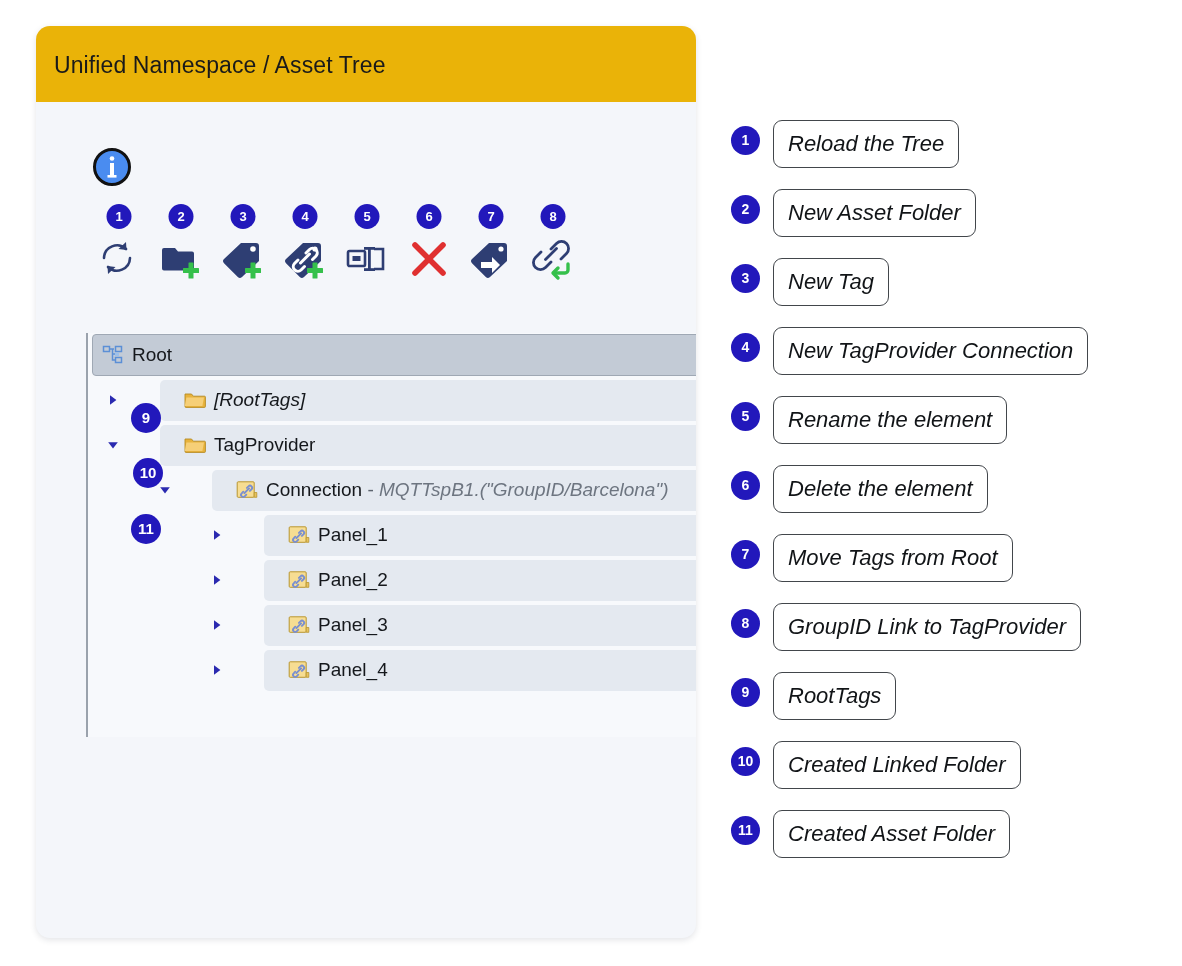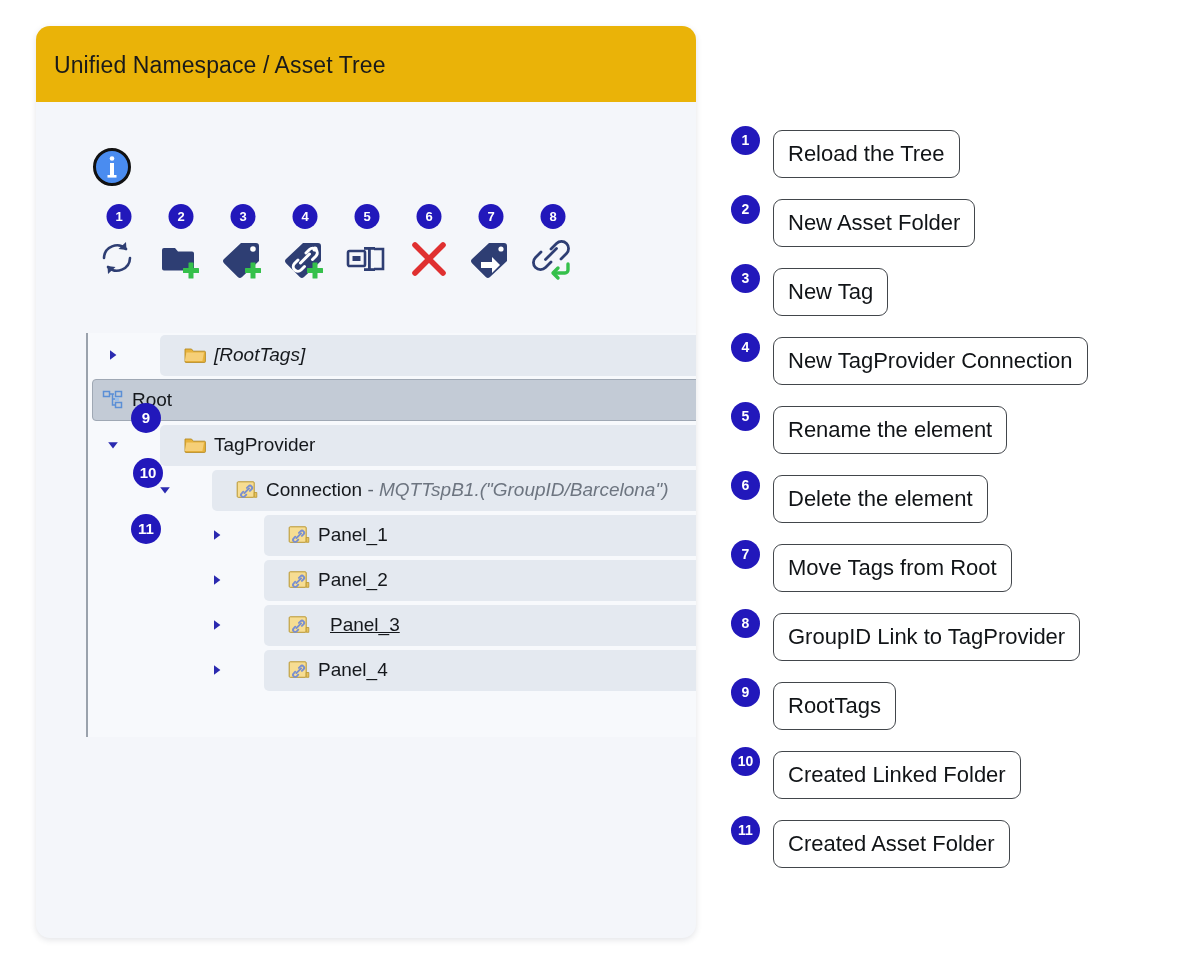--- a/index.html
+++ b/index.html
@@ -190,29 +190,30 @@
     background: #2218bb;
     color: #fff;
     font-size: 14px;
     font-weight: bold;
     line-height: 29px;
     text-align: center;
   }
   .legend-box {
     position: absolute;
     left: 42px;
-    top: 18px;
+    top: 8px;
     height: 48px;
     border: 1.6px solid #42464b;
     border-radius: 9px;
     background: #ffffff;
     padding: 0 14px;
     display: flex;
     align-items: center;
     box-sizing: border-box;
+    font-style: italic;
   }
   .legend-text {
     font-size: 22px;
     color: #111417;
     white-space: nowrap;
   }
 </style>
 </head>
 <body>
 
@@ -317,46 +318,46 @@
             <g fill="none" stroke="#35c04b" stroke-width="3.4" stroke-linecap="round" stroke-linejoin="round">
               <path d="M38 28 v6 a3 3 0 0 1 -3 3 h-11"></path>
               <path d="M28 32 l-5 5 5 5"></path>
             </g>
           </svg></div>
       </div>
     </div>
 
   <div id="tree-panel">
       <div class="tree-row">
-        <div class="row-fill" style="left: 72px;"></div>
-        <div class="twisty" style="left: 18px;"><svg width="14" height="14" viewBox="0 0 14 14">
-            <path d="M4 2.2 L10.4 7 L4 11.8 Z" fill="#2a2ab0"></path>
-          </svg></div>
-        <div class="row-icon" style="left: 96px;"><svg width="22" height="20" viewBox="0 0 22 20">
-            <path d="M1 4 h6.5 l1.8 2.2 h11.2 a0.9 0.9 0 0 1 0.9 0.9 v9.4 a0.9 0.9 0 0 1 -0.9 0.9 h-18.6 a0.9 0.9 0 0 1 -0.9 -0.9 v-11.6 z" fill="#e8b33c" stroke="#b68a22" stroke-width="0.9"></path>
-            <path d="M2.4 7.6 h17.6 l-1.6 8.4 h-17.6 z" fill="#f6cf77"></path>
-          </svg></div>
-        <div class="row-label italic" style="left: 126px;"><span>[RootTags]</span></div>
-      </div>
-      <div class="tree-row">
         <div class="row-fill root" style="left: 4px;"></div>
         <div class="row-icon" style="left: 14px;"><svg width="22" height="20" viewBox="0 0 22 20">
             <g fill="none" stroke="#5b8fd6" stroke-width="1.5">
               <rect x="1.5" y="1.5" width="6" height="5"></rect>
               <rect x="13.5" y="1.5" width="6" height="5"></rect>
               <rect x="13.5" y="12.5" width="6" height="5"></rect>
               <path d="M8 4 h4 M10.5 4 v11 h3 M10.5 9 h3"></path>
             </g>
             <rect x="13" y="7.6" width="4" height="3.4" fill="#9dc0ea"></rect>
           </svg></div>
         <div class="row-label" style="left: 44px;"><span>Root</span></div>
       </div>
       <div class="tree-row">
         <div class="row-fill" style="left: 72px;"></div>
         <div class="twisty" style="left: 18px;"><svg width="14" height="14" viewBox="0 0 14 14">
+            <path d="M4 2.2 L10.4 7 L4 11.8 Z" fill="#2a2ab0"></path>
+          </svg></div>
+        <div class="row-icon" style="left: 96px;"><svg width="22" height="20" viewBox="0 0 22 20">
+            <path d="M1 4 h6.5 l1.8 2.2 h11.2 a0.9 0.9 0 0 1 0.9 0.9 v9.4 a0.9 0.9 0 0 1 -0.9 0.9 h-18.6 a0.9 0.9 0 0 1 -0.9 -0.9 v-11.6 z" fill="#e8b33c" stroke="#b68a22" stroke-width="0.9"></path>
+            <path d="M2.4 7.6 h17.6 l-1.6 8.4 h-17.6 z" fill="#f6cf77"></path>
+          </svg></div>
+        <div class="row-label italic" style="left: 126px;"><span>[RootTags]</span></div>
+      </div>
+      <div class="tree-row">
+        <div class="row-fill" style="left: 72px;"></div>
+        <div class="twisty" style="left: 18px;"><svg width="14" height="14" viewBox="0 0 14 14">
             <path d="M2.2 4.2 L11.8 4.2 L7 10.6 Z" fill="#2a2ab0"></path>
           </svg></div>
         <div class="row-icon" style="left: 96px;"><svg width="22" height="20" viewBox="0 0 22 20">
             <path d="M1 4 h6.5 l1.8 2.2 h11.2 a0.9 0.9 0 0 1 0.9 0.9 v9.4 a0.9 0.9 0 0 1 -0.9 0.9 h-18.6 a0.9 0.9 0 0 1 -0.9 -0.9 v-11.6 z" fill="#e8b33c" stroke="#b68a22" stroke-width="0.9"></path>
             <path d="M2.4 7.6 h17.6 l-1.6 8.4 h-17.6 z" fill="#f6cf77"></path>
           </svg></div>
         <div class="row-label" style="left: 126px;"><span>TagProvider</span></div>
       </div>
       <div class="tree-row">
         <div class="row-fill" style="left: 124px;"></div>
@@ -413,21 +414,21 @@
           </svg></div>
         <div class="row-icon" style="left: 200px;"><svg width="22" height="20" viewBox="0 0 22 20">
             <rect x="1.2" y="1.8" width="17" height="15.5" rx="1" fill="#f7dd92" stroke="#b9962f" stroke-width="1"></rect>
             <path d="M18.2 12.5 h2.6 v4.8 h-2.6 z" fill="#e8c25e" stroke="#b9962f" stroke-width="0.8"></path>
             <g fill="none" stroke="#7a8fd0" stroke-width="1.9" stroke-linecap="round">
               <path d="M7.3 11.7 l-1.6 1.6 a2.1 2.1 0 0 0 3 3 l1.6 -1.6"></path>
               <path d="M10.9 7.9 l1.6 -1.6 a2.1 2.1 0 0 1 3 3 l-1.6 1.6"></path>
               <path d="M8.4 13.1 l4.7 -4.7"></path>
             </g>
           </svg></div>
-        <div class="row-label" style="left: 242px; text-decoration: underline;"><span>Panel_3</span></div>
+        <div class="row-label" style="left: 230px;"><span>Panel_3</span></div>
       </div>
       <div class="tree-row">
         <div class="row-fill" style="left: 176px;"></div>
         <div class="twisty" style="left: 122px;"><svg width="14" height="14" viewBox="0 0 14 14">
             <path d="M4 2.2 L10.4 7 L4 11.8 Z" fill="#2a2ab0"></path>
           </svg></div>
         <div class="row-icon" style="left: 200px;"><svg width="22" height="20" viewBox="0 0 22 20">
             <rect x="1.2" y="1.8" width="17" height="15.5" rx="1" fill="#f7dd92" stroke="#b9962f" stroke-width="1"></rect>
             <path d="M18.2 12.5 h2.6 v4.8 h-2.6 z" fill="#e8c25e" stroke="#b9962f" stroke-width="0.8"></path>
             <g fill="none" stroke="#7a8fd0" stroke-width="1.9" stroke-linecap="round">

